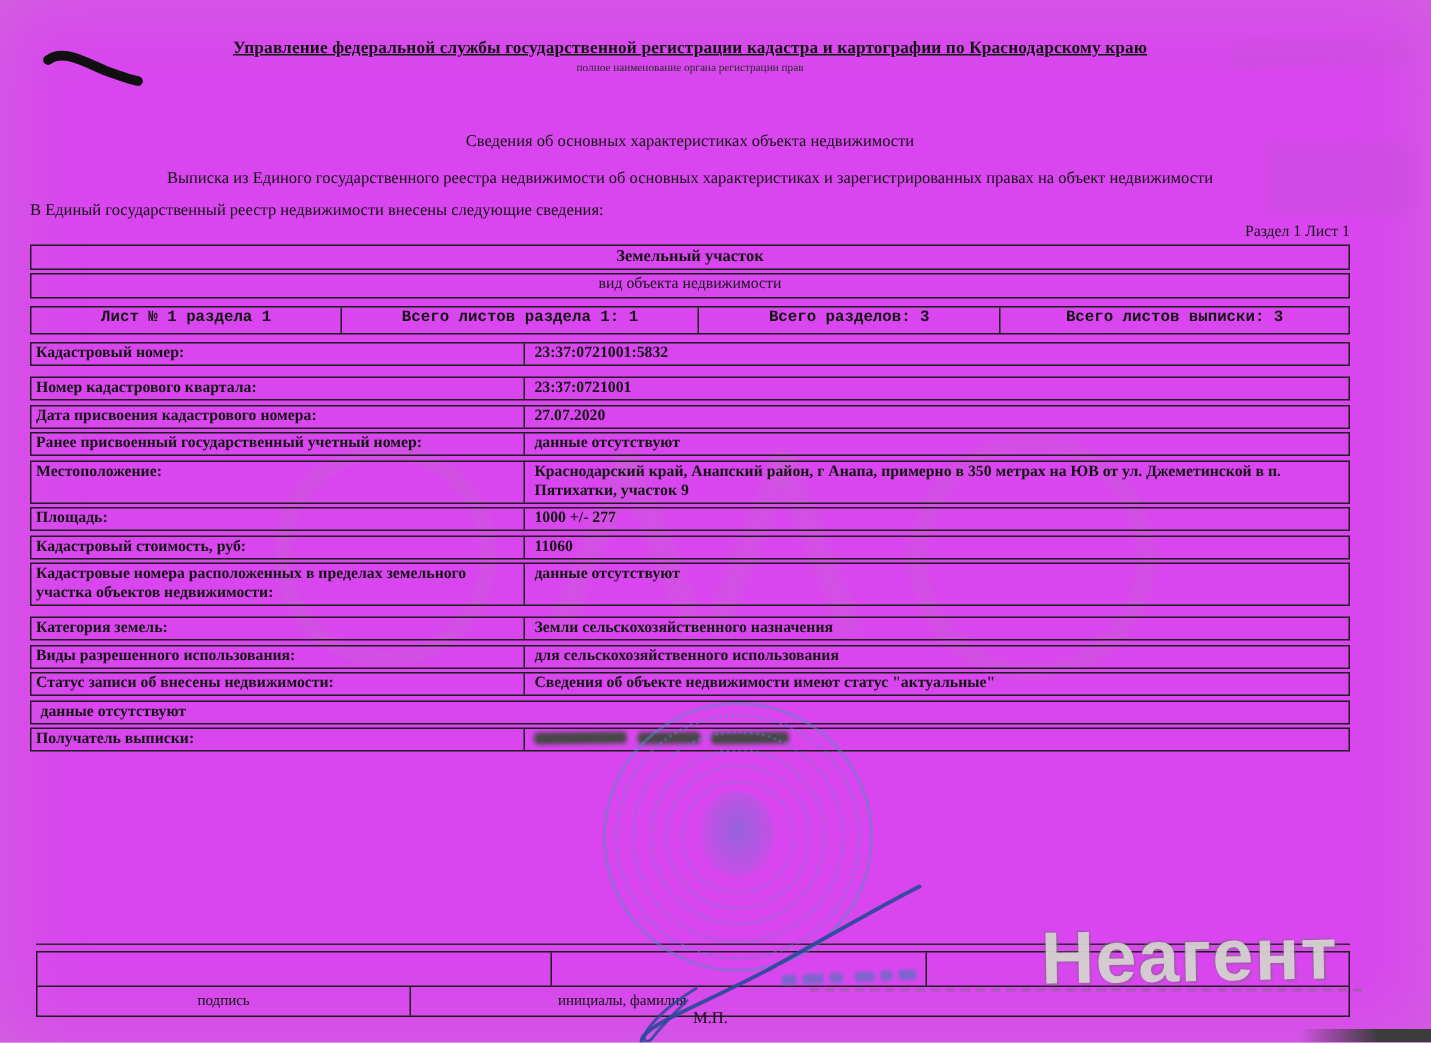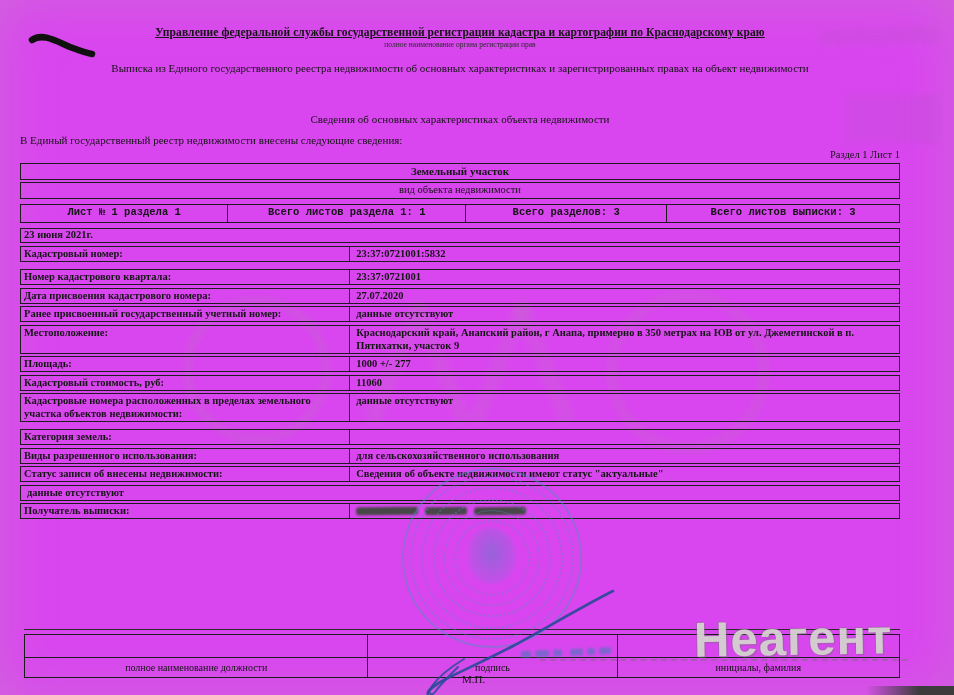--- a/index.html
+++ b/index.html
@@ -139,38 +139,37 @@
   <div class="wm-shape wm-bar wm-b3"></div>
   <div class="wm-shape wm-bar wm-b4"></div>
 
   <svg class="scribble" width="72" height="36" viewBox="0 0 72 36">
     <path d="M 6 13 C 16 6 28 13 44 20 C 52 23 60 26 66 27" fill="none" stroke="#101010" stroke-width="6.5" stroke-linecap="round"></path>
   </svg>
 
   <div class="content">
     <div class="center org-name">Управление федеральной службы государственной регистрации кадастра и картографии по Краснодарскому краю</div>
     <div class="center org-caption">полное наименование органа регистрации прав</div>
+    <div class="center section-title">Сведения об основных характеристиках объекта недвижимости</div>
+
     <div class="center doc-title">Выписка из Единого государственного реестра недвижимости об основных характеристиках и зарегистрированных правах на объект недвижимости</div>
-
-    <div class="center section-title">Сведения об основных характеристиках объекта недвижимости</div>
     <div class="intro-line">В Единый государственный реестр недвижимости внесены следующие сведения:</div>
     <div class="sheet-ref">Раздел 1 Лист 1</div>
 
     <div class="box obj-type center">Земельный участок</div>
     <div class="box obj-caption center">вид объекта недвижимости</div>
 
     <div class="sheet-row">
         <div class="sheet-cell">Лист № 1 раздела 1</div>
         <div class="sheet-cell">Всего листов раздела 1: 1</div>
         <div class="sheet-cell">Всего разделов: 3</div>
         <div class="sheet-cell">Всего листов выписки: 3</div>
       </div>
 
     <div class="info-table">
-      <div class="date-row">23 июня 2021г.</div>
       <div>
           <div class="t-row gap-after">
             <div class="t-label">Кадастровый номер:</div>
             <div class="t-value">23:37:0721001:5832</div>
           </div>
           <div class="t-row">
             <div class="t-label">Номер кадастрового квартала:</div>
             <div class="t-value">23:37:0721001</div>
           </div>
           <div class="t-row">
@@ -192,20 +191,21 @@
           <div class="t-row">
             <div class="t-label">Кадастровый стоимость, руб:</div>
             <div class="t-value">11060</div>
           </div>
           <div class="t-row gap-after">
             <div class="t-label">Кадастровые номера расположенных в пределах земельного участка объектов недвижимости:</div>
             <div class="t-value">данные отсутствуют</div>
           </div>
           <div class="t-row">
             <div class="t-label">Категория земель:</div>
+            <div class="t-value">Земли сельскохозяйственного назначения</div>
           </div>
           <div class="t-row">
             <div class="t-label">Виды разрешенного использования:</div>
             <div class="t-value">для сельскохозяйственного использования</div>
           </div>
           <div class="t-row">
             <div class="t-label">Статус записи об внесены недвижимости:</div>
             <div class="t-value">Сведения об объекте недвижимости имеют статус "актуальные"</div>
           </div>
           <div class="t-row">
@@ -240,21 +240,20 @@
   </div>
 
   <div class="pre-line"></div>
   <div class="sign-table">
     <div class="sign-row top">
       <div class="sign-cell sc1"></div>
       <div class="sign-cell sc2"></div>
       <div class="sign-cell sc3"></div>
     </div>
     <div class="sign-row bottom">
-      <div class="sign-cell sc1">полное наименование должности</div>
       <div class="sign-cell sc2">подпись</div>
       <div class="sign-cell sc3">инициалы, фамилия</div>
     </div>
   </div>
   <div class="mp-label">М.П.</div>
 
   <div class="neagent-wm">Неагент</div>
   <div class="wm-dashes"></div>
 
   <div class="corner-strip"></div>

